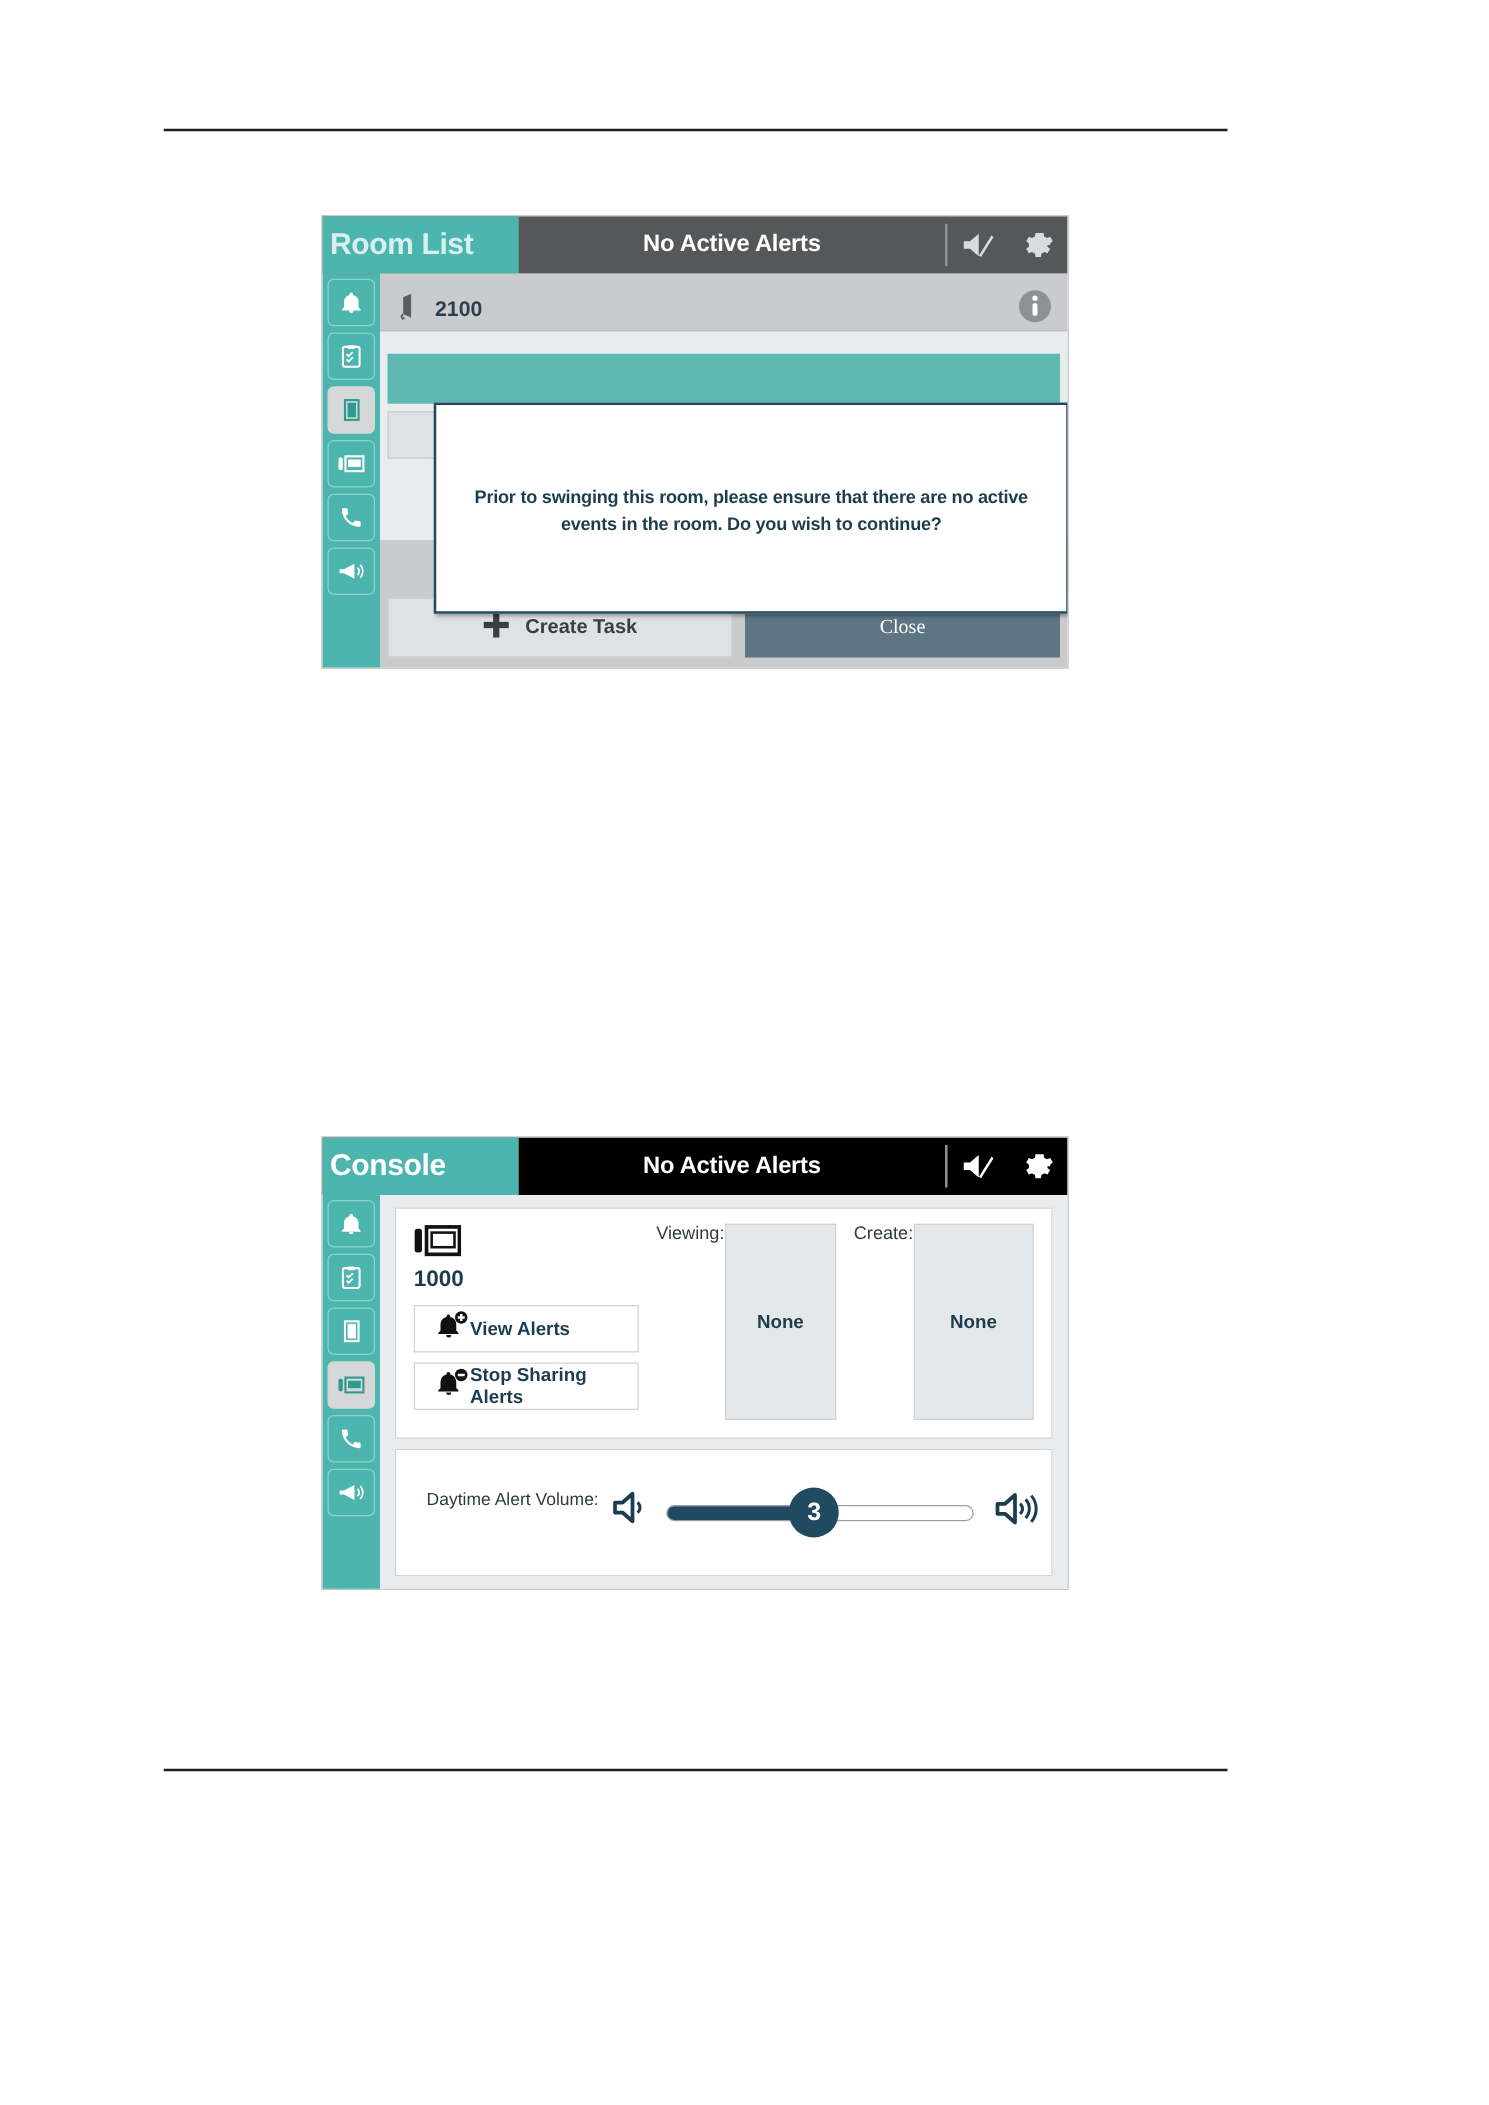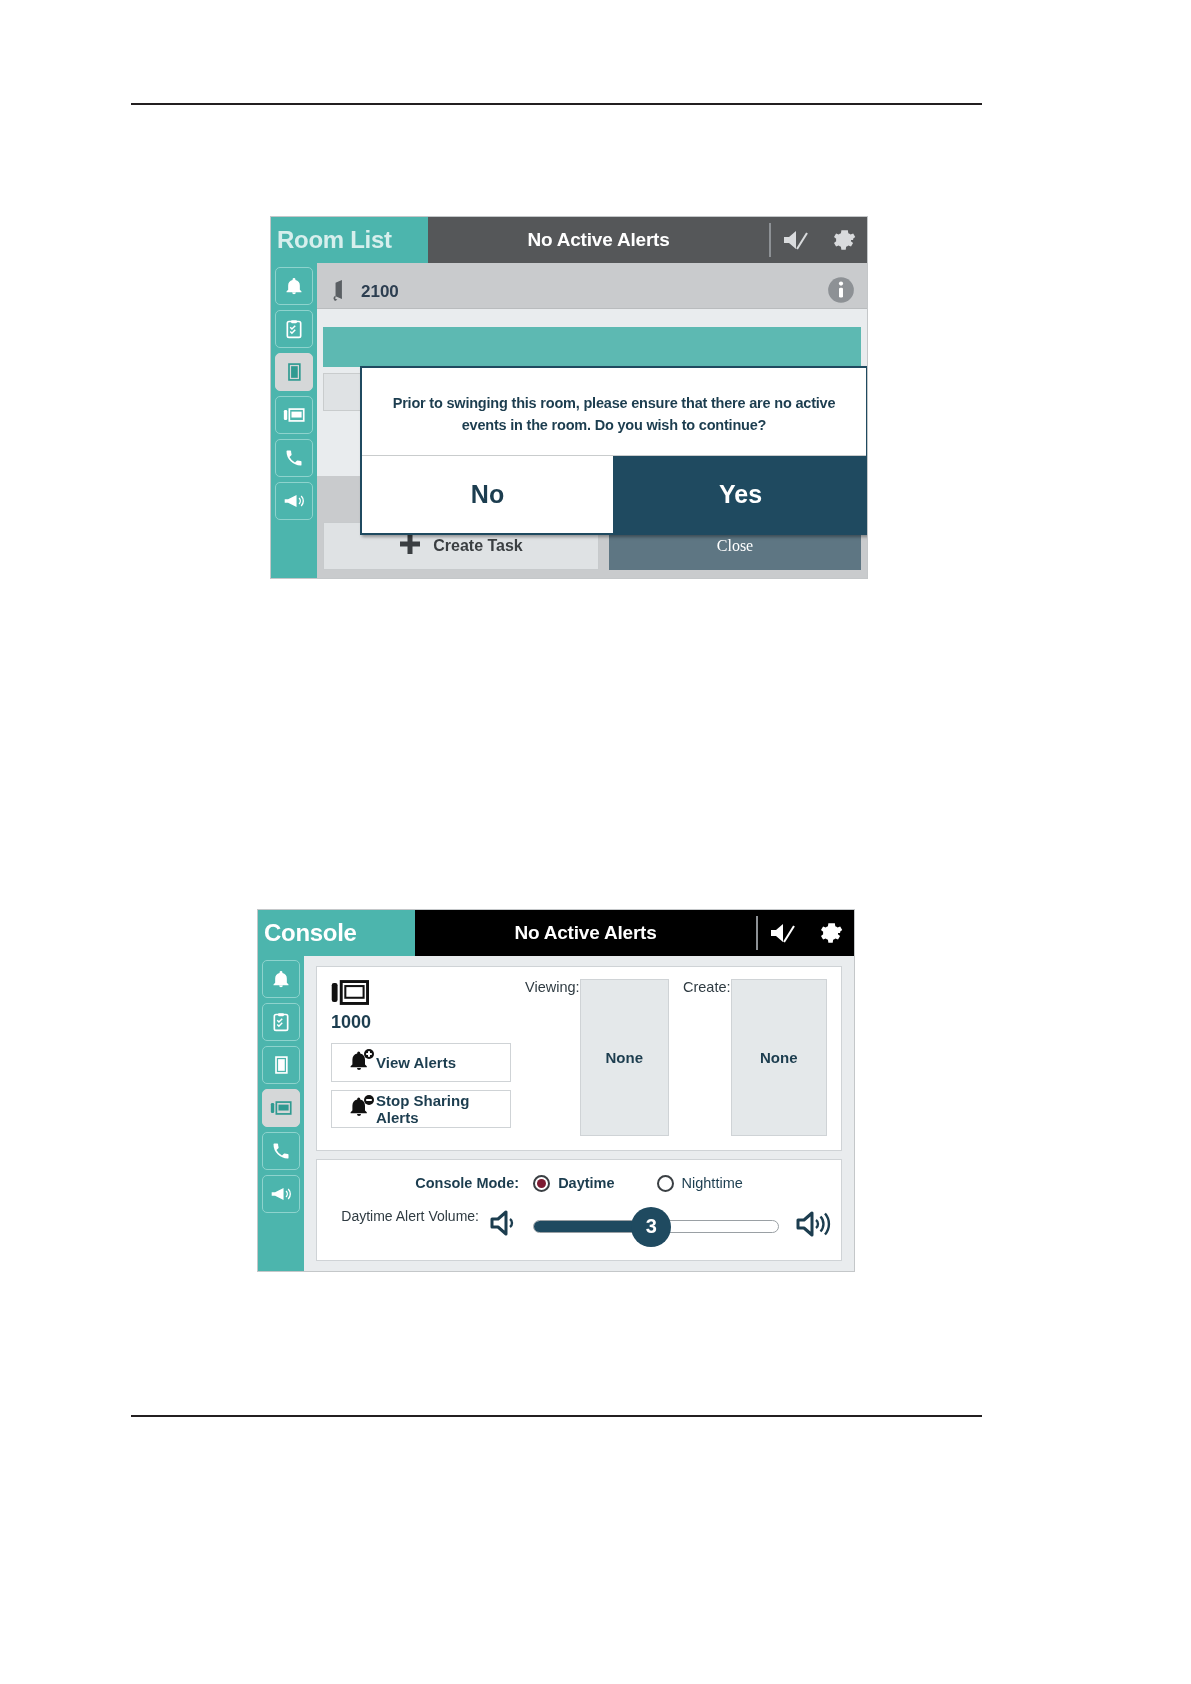--- a/index.html
+++ b/index.html
@@ -103,26 +103,25 @@
     justify-content: center;
   }
   .side-btn.active {
     background: #d5d7d8;
     border-color: #d5d7d8;
   }
   .side-btn svg { display: block; }
 
   
   #panel-roomlist {
-    left: 270px;
+    left: 257px;
     top: 172px;
     width: 598px;
     height: 363px;
     border: 1px solid #c4c7c9;
-    margin-top: 44px;
   }
   #panel-roomlist .dev-status-bar { background: #555759; }
   #panel-roomlist .dev-title { color: #d7efed; }
   #panel-roomlist .dev-body { height: 317px; }
   #panel-roomlist .content {
     flex: 1;
     background: #e9ecee;
     position: relative;
   }
 
@@ -571,24 +570,20 @@
                 </svg>
               </span>
               <span>Create Task</span>
             </div>
             <div class="close-btn">Close</div>
           </div>
         </div>
 
         <div class="modal">
           <div class="modal-msg">Prior to swinging this room, please ensure that there are no active events in the room. Do you wish to continue?</div>
-          <div class="modal-actions">
-            <div class="modal-btn no">No</div>
-            <div class="modal-btn yes">Yes</div>
-          </div>
         </div>
       </div>
     </div>
   </div>
 
   <div class="device" id="panel-console">
 
     <div class="dev-header dev-status-bar">
       <div class="dev-title">Console</div>
       <div class="dev-status">No Active Alerts</div>
@@ -700,33 +695,20 @@
             <div class="col-box">None</div>
           </div>
 
           <div class="console-col">
             <div class="col-label">Create:</div>
             <div class="col-box">None</div>
           </div>
         </div>
 
         <div class="card card-bottom">
-          <div class="mode-row">
-            <span class="mode-label">Console Mode:</span>
-            <span class="radio-opt">
-              <span class="radio">
-                  <span class="dot"></span>
-                </span>
-              <span class="radio-label sel">Daytime</span>
-            </span>
-            <span class="radio-opt">
-              <span class="radio"></span>
-              <span class="radio-label">Nighttime</span>
-            </span>
-          </div>
 
           <div class="vol-row">
             <span class="vol-label">Daytime Alert Volume:</span>
             <span>
               <svg width="34" height="30" viewBox="0 0 34 30">
                 <path d="M3 11 h6 L17 4 v22 L9 19 H3 Z" fill="none" stroke="#1c3d4f" stroke-width="3" stroke-linejoin="round"></path>
                 <path d="M21 11 a5 5 0 010 8" stroke="#1c3d4f" stroke-width="2.4" fill="none"></path>
               </svg>
             </span>
             <span class="slider-wrap">

